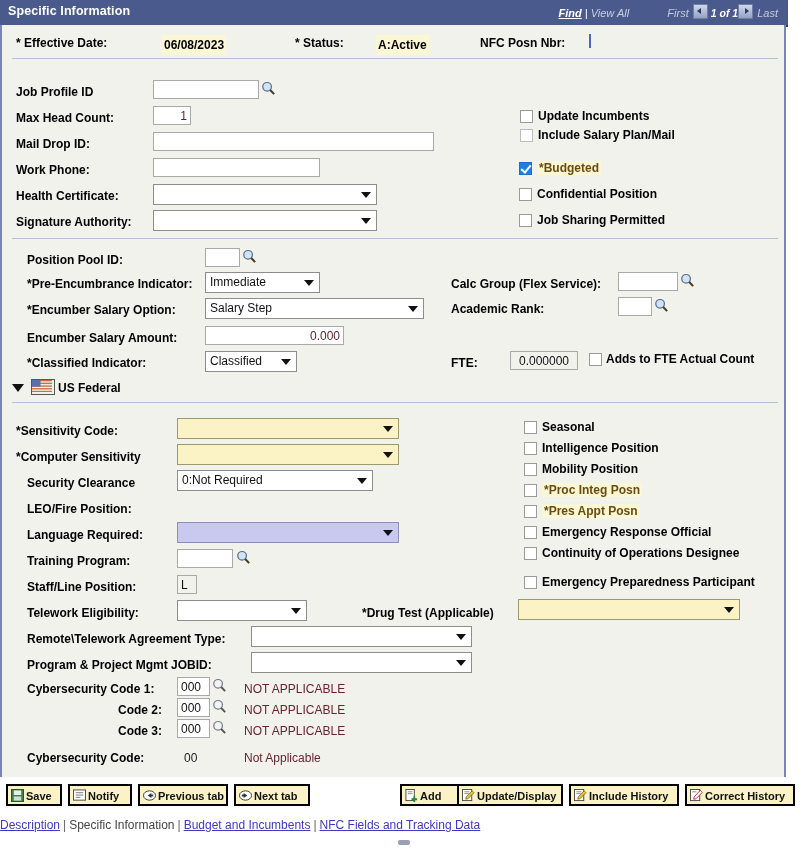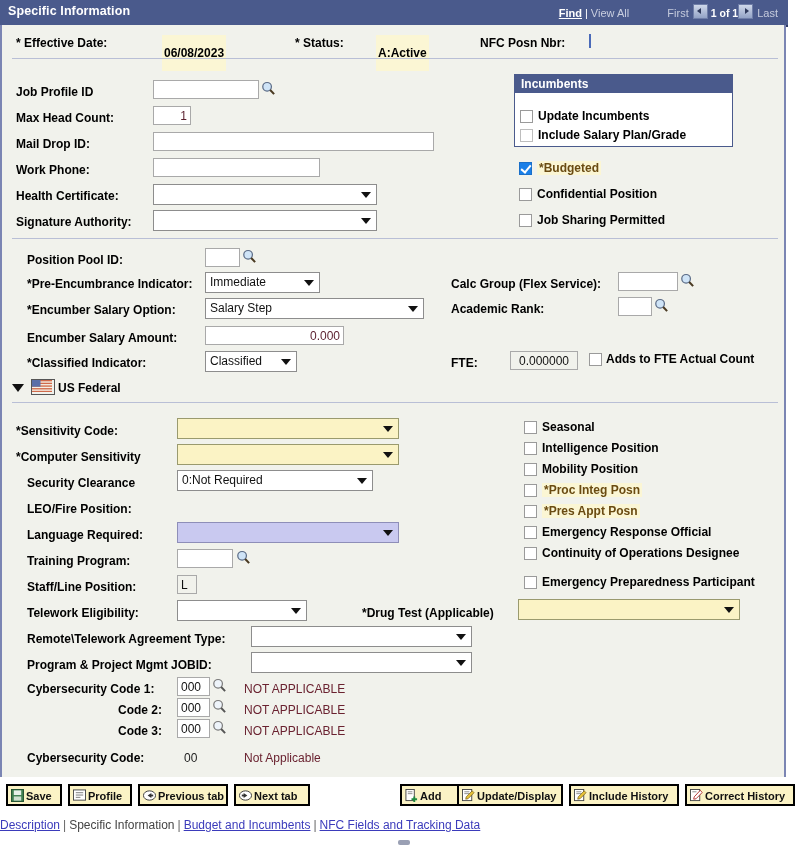--- a/index.html
+++ b/index.html
@@ -19,21 +19,21 @@
     background:#4a5a8c;
     border-bottom:2px solid #2e3a63;
   }
   .hdr-title{
     position:absolute;left:8px;top:4px;
     color:#ffffff;font-weight:bold;font-size:12.5px;
     letter-spacing:.1px;
   }
   .hdr-right{
     position:absolute;right:6px;top:4px;
-    color:#c9cfe0;font-size:11px;white-space:nowrap;
+    color:#c9cfe0;font-size:11px;white-space:nowrap;font-style:italic;
   }
   .hdr-right a{color:#ffffff;text-decoration:underline;font-weight:bold;}
   .hdr-right .sep{color:#ffffff;margin:0 3px;}
   .hdr-right .va{color:#c9cfe0;}
   .hdr-right .first,.hdr-right .last{color:#c5cbdd;margin:0 4px;}
   .hdr-right .cnt{color:#ffffff;font-weight:bold;font-size:10.5px;}
   .navbtn{
     display:inline-block;width:13px;height:13px;vertical-align:-2px;
     background:linear-gradient(#cfd8ea,#93a3c6);
     border:1px solid #6f7ea8;position:relative;
@@ -54,21 +54,21 @@
     box-sizing:border-box;
   }
   .rowline{
     position:absolute;height:1px;background:#b9bfd6;
   }
 
   
   .lbl{position:absolute;font-weight:bold;font-size:12px;color:#000;white-space:nowrap;}
   .val-hl{
     position:absolute;background:#fbf6d4;font-weight:bold;
-    font-size:12px;padding:11px 2px;white-space:nowrap;
+    font-size:12px;padding:3px 2px;white-space:nowrap;
   }
   .plain{position:absolute;font-size:12px;white-space:nowrap;}
   .maroon{color:#6a2230;}
 
   
   .inp{
     position:absolute;background:#ffffff;
     border:1px solid #a9a9a9;
     box-sizing:border-box;height:19px;
     font-family:"Liberation Sans",sans-serif;font-size:12px;
@@ -195,27 +195,24 @@
 
     <div class="lbl" style="left:14px;top:138px">Work Phone:</div>
     <div class="inp" style="left:151px;top:133px;width:167px"></div>
 
     <div class="lbl" style="left:14px;top:164px">Health Certificate:</div>
     <div class="sel" style="left:151px;top:159px;width:224px"></div>
 
     <div class="lbl" style="left:14px;top:190px">Signature Authority:</div>
     <div class="sel" style="left:151px;top:185px;width:224px"></div>
 
-    <div class="grp" style="left:512px;top:49px;width:219px;height:73px">
-      <div class="grp-hdr">Incumbents</div>
-    </div>
     <div class="cb" style="left:518px;top:85px"></div>
     <div class="cbl" style="left:536px;top:84px">Update Incumbents</div>
     <div class="cb dim" style="left:518px;top:104px"></div>
-    <div class="cbl" style="left:536px;top:103px">Include Salary Plan/Grade</div>
+    <div class="cbl" style="left:536px;top:103px">Include Salary Plan/Mail</div>
 
     <div class="cb checked" style="left:517px;top:137px"></div>
     <div class="cbl hl" style="left:535px;top:136px">*Budgeted</div>
 
     <div class="cb" style="left:517px;top:163px"></div>
     <div class="cbl" style="left:535px;top:162px">Confidential Position</div>
 
     <div class="cb" style="left:517px;top:189px"></div>
     <div class="cbl" style="left:535px;top:188px">Job Sharing Permitted</div>
 
@@ -391,21 +388,21 @@
   </div>
 
   <div class="btn" style="left:68px;top:784px;width:64px">
     <span class="bi">
       <svg width="13" height="13" viewBox="0 0 14 14">
           <rect x="0.5" y="1" width="13" height="11" fill="#fff" stroke="#444"></rect>
           <line x1="3" y1="4" x2="11" y2="4" stroke="#777"></line>
           <line x1="3" y1="6.5" x2="11" y2="6.5" stroke="#777"></line>
           <line x1="3" y1="9" x2="8" y2="9" stroke="#777"></line>
         </svg>
-    </span><span>Profile</span>
+    </span><span>Notify</span>
   </div>
 
   <div class="btn" style="left:138px;top:784px;width:90px">
     <span class="bi">
       <svg width="13" height="13" viewBox="0 0 14 14">
           <ellipse cx="7" cy="7" rx="6.5" ry="5" fill="#fff" stroke="#333"></ellipse>
           <path d="M9 4.2 L5 7 L9 9.8 Z" fill="#333"></path>
           <rect x="8" y="6" width="3" height="2" fill="#333"></rect>
         </svg>
     </span><span>Previous tab</span>

